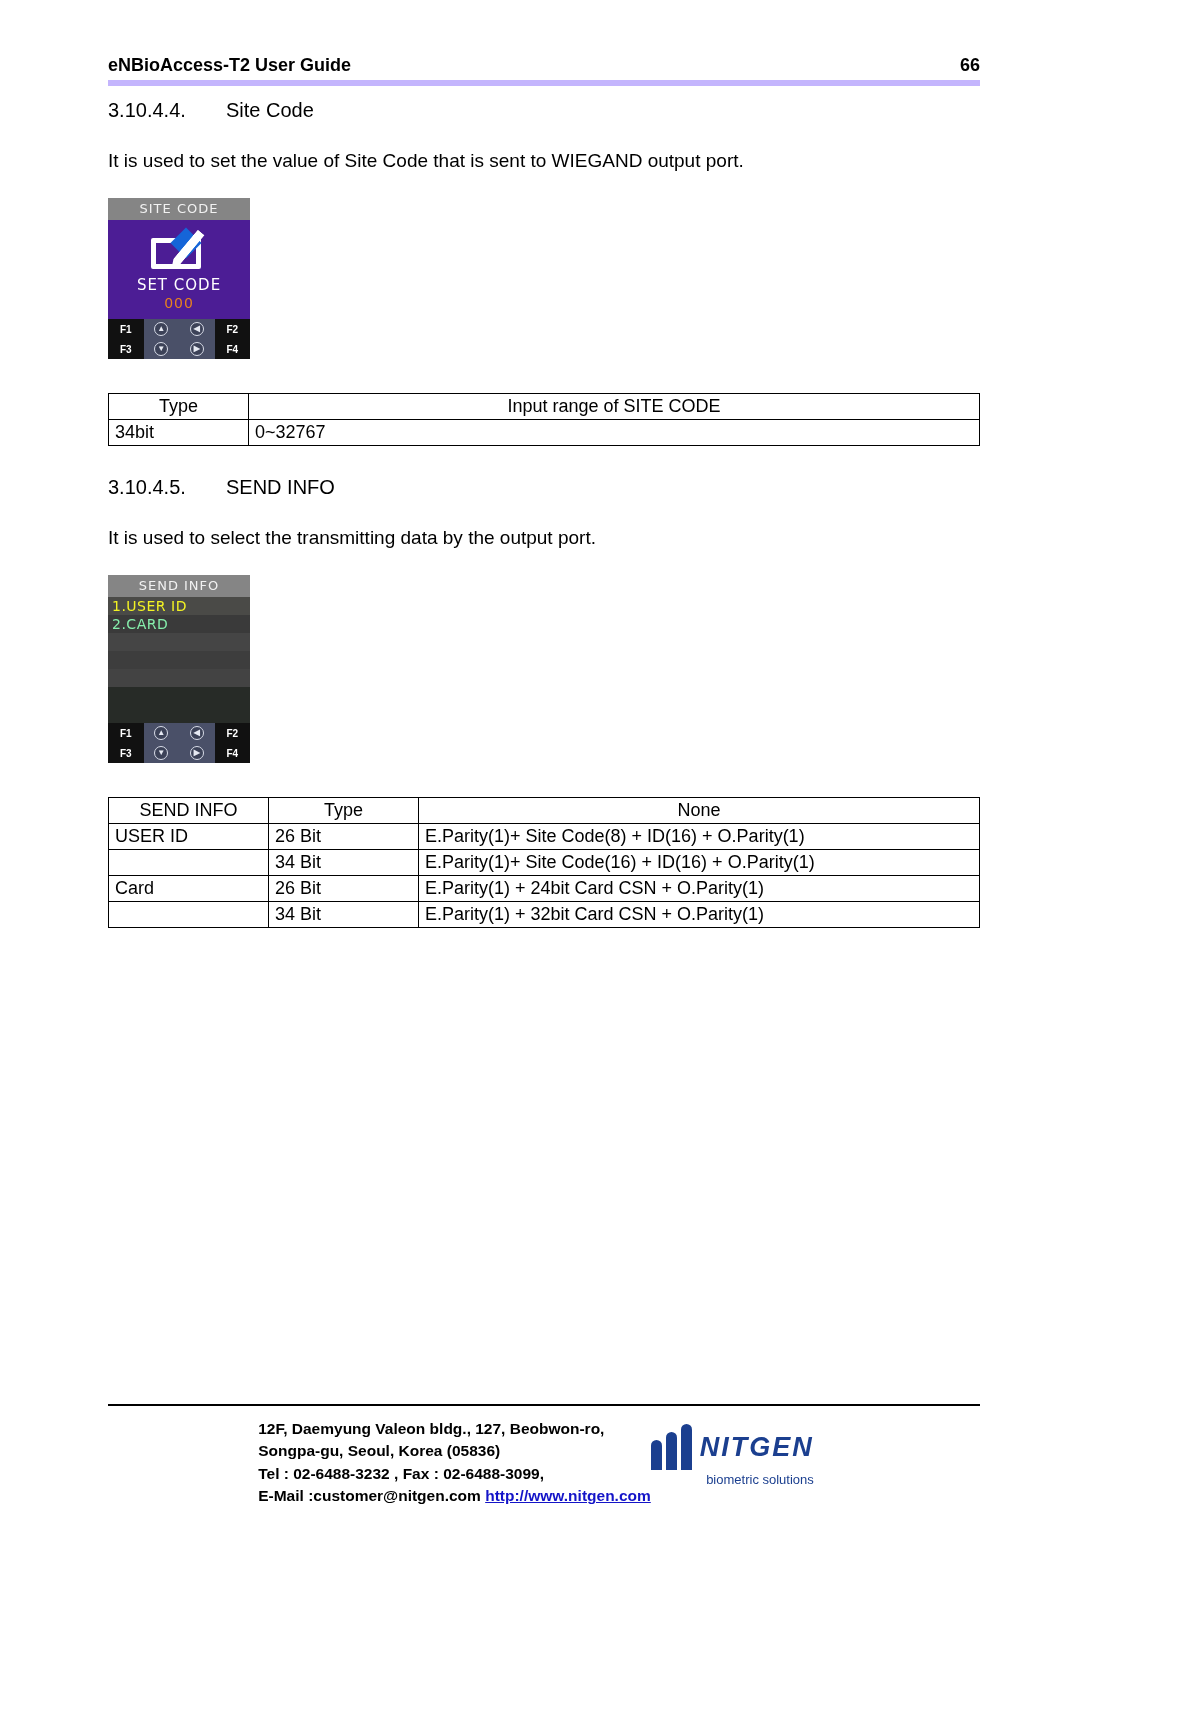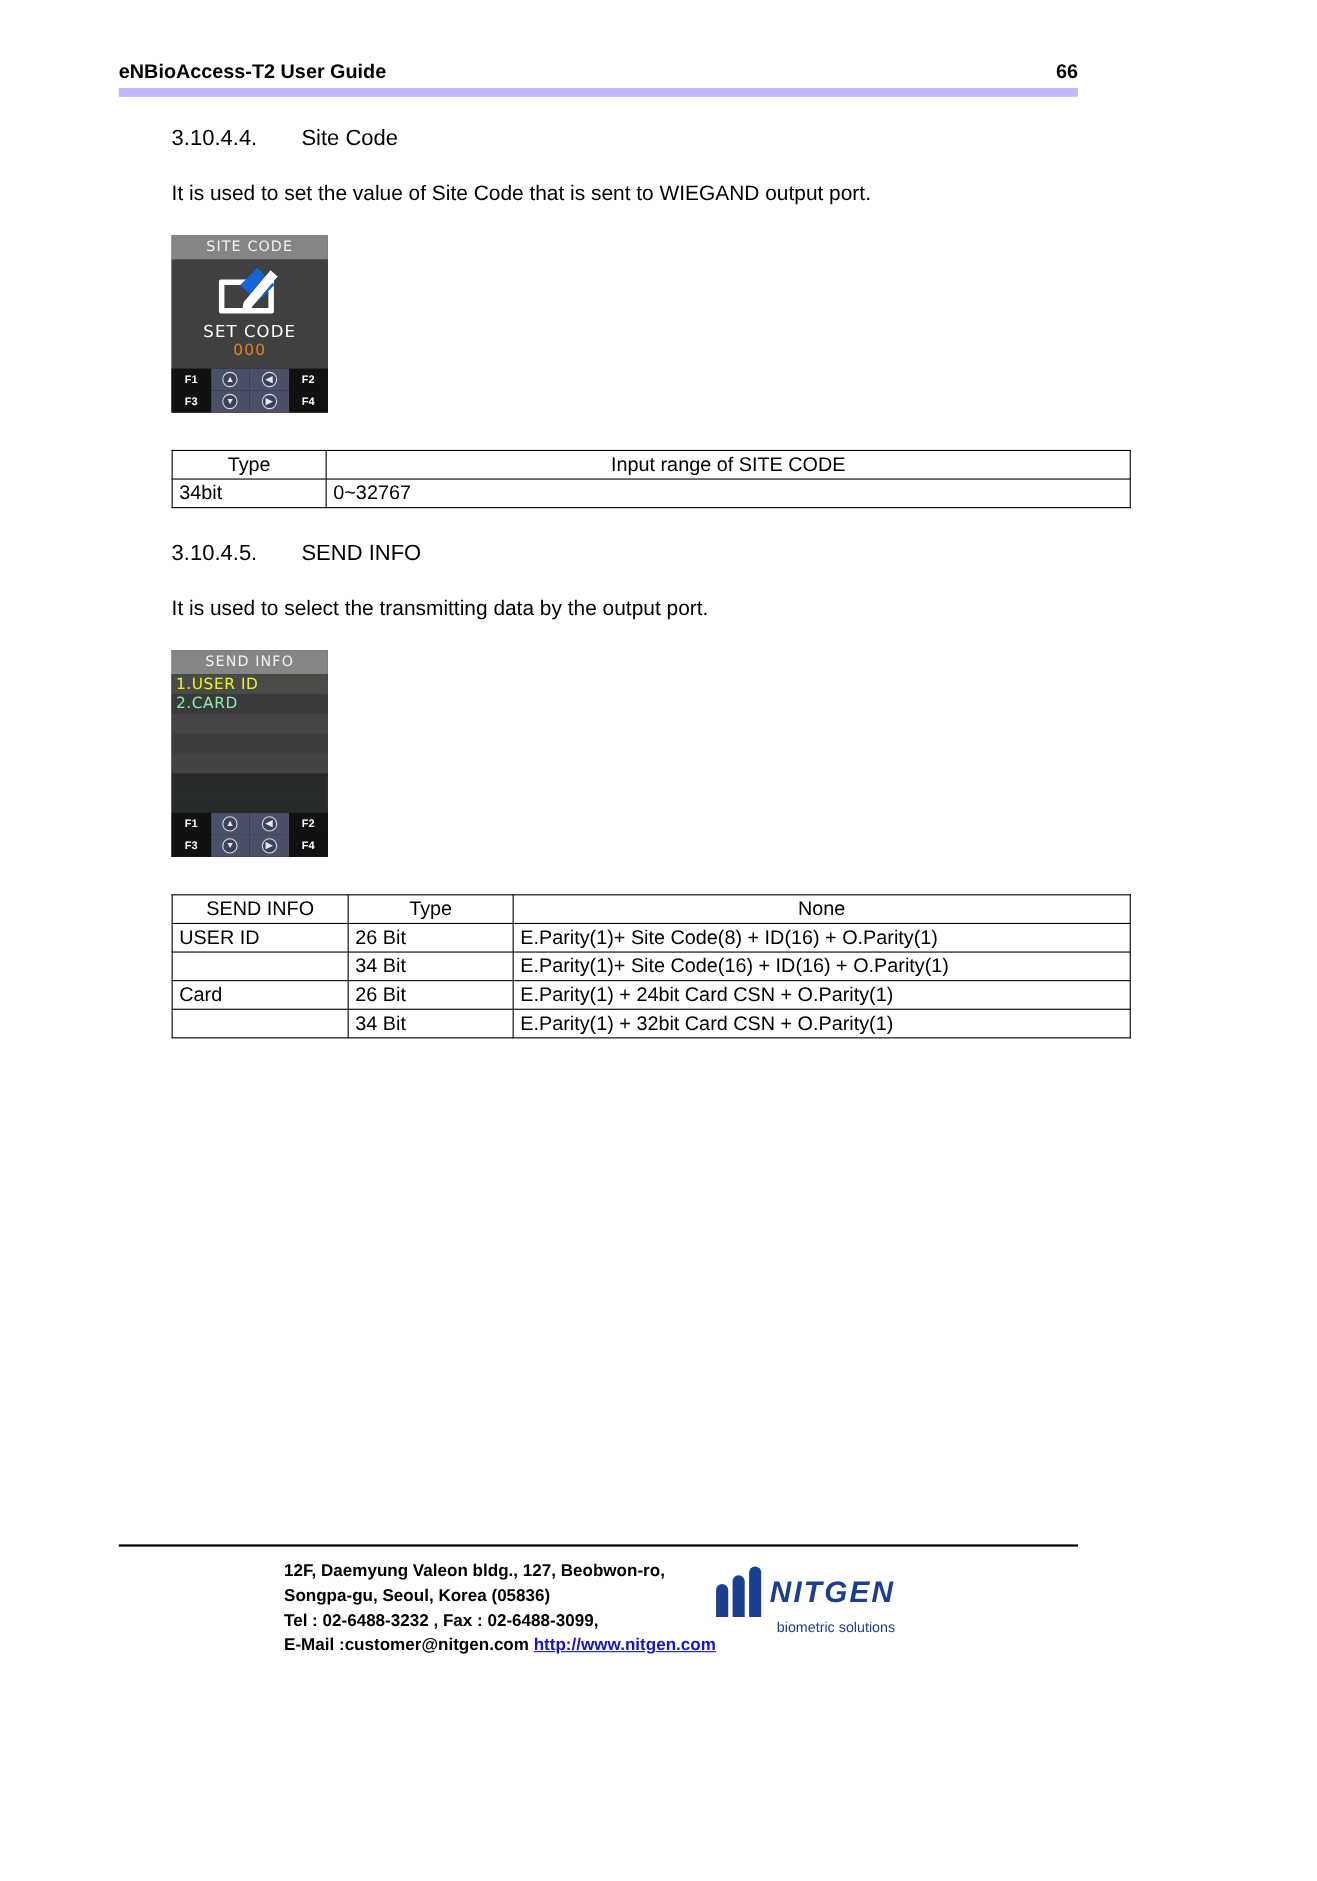--- a/index.html
+++ b/index.html
@@ -12,47 +12,47 @@
     position:relative;
     overflow:hidden;
   }
   .page { position:relative; width:1197px; height:1710px; padding:0; }
 
   
   .header {
     position:absolute; left:108px; top:55px; width:872px;
     display:flex; align-items:flex-end; justify-content:space-between;
     padding-bottom:4px;
-    border-bottom:8px solid #c4b5fd;
+    border-bottom:6px solid #c4b5fd;
   }
   .header-title { font-size:18px; font-weight:bold; letter-spacing:0px; }
   .header-page { font-size:18px; font-weight:bold; }
 
   
-  .content { position:absolute; left:108px; top:100px; width:872px;margin-left:48px; }
+  .content { position:absolute; left:108px; top:84px; width:872px; }
 
   .heading {
     display:flex; font-size:20px; margin-top:15px; margin-bottom:0px;
     font-weight:normal;
   }
   .heading .num { width:118px; flex:none; }
   .heading .txt { }
 
   .para { font-size:19px; margin-top:28px; }
 
   
   .device { width:142px; margin-top:26px; background:#2b2b2b; }
   .device .title-bar {
     background:#858585; color:#f2f2f2; text-align:center;
     font-size:13px; letter-spacing:1px; padding:3px 0 4px 0;
     font-family:"DejaVu Sans", sans-serif;
   }
   
   .sc-body {
-    background:#404040; height:99px; position:relative;
+    background:#4c1d95; height:99px; position:relative;
     display:flex; flex-direction:column; align-items:center; justify-content:center;
   }
   .sc-icon { width:60px; height:42px; position:relative; margin-bottom:6px; }
   .sc-icon .rect {
     position:absolute; left:2px; top:10px; width:50px; height:31px;
     border:5px solid #ffffff; border-radius:2px;
   }
   .sc-icon .pen {
     position:absolute; width:9px; height:46px; background:#ffffff;
     left:33px; top:-1px; transform:rotate(40deg);

